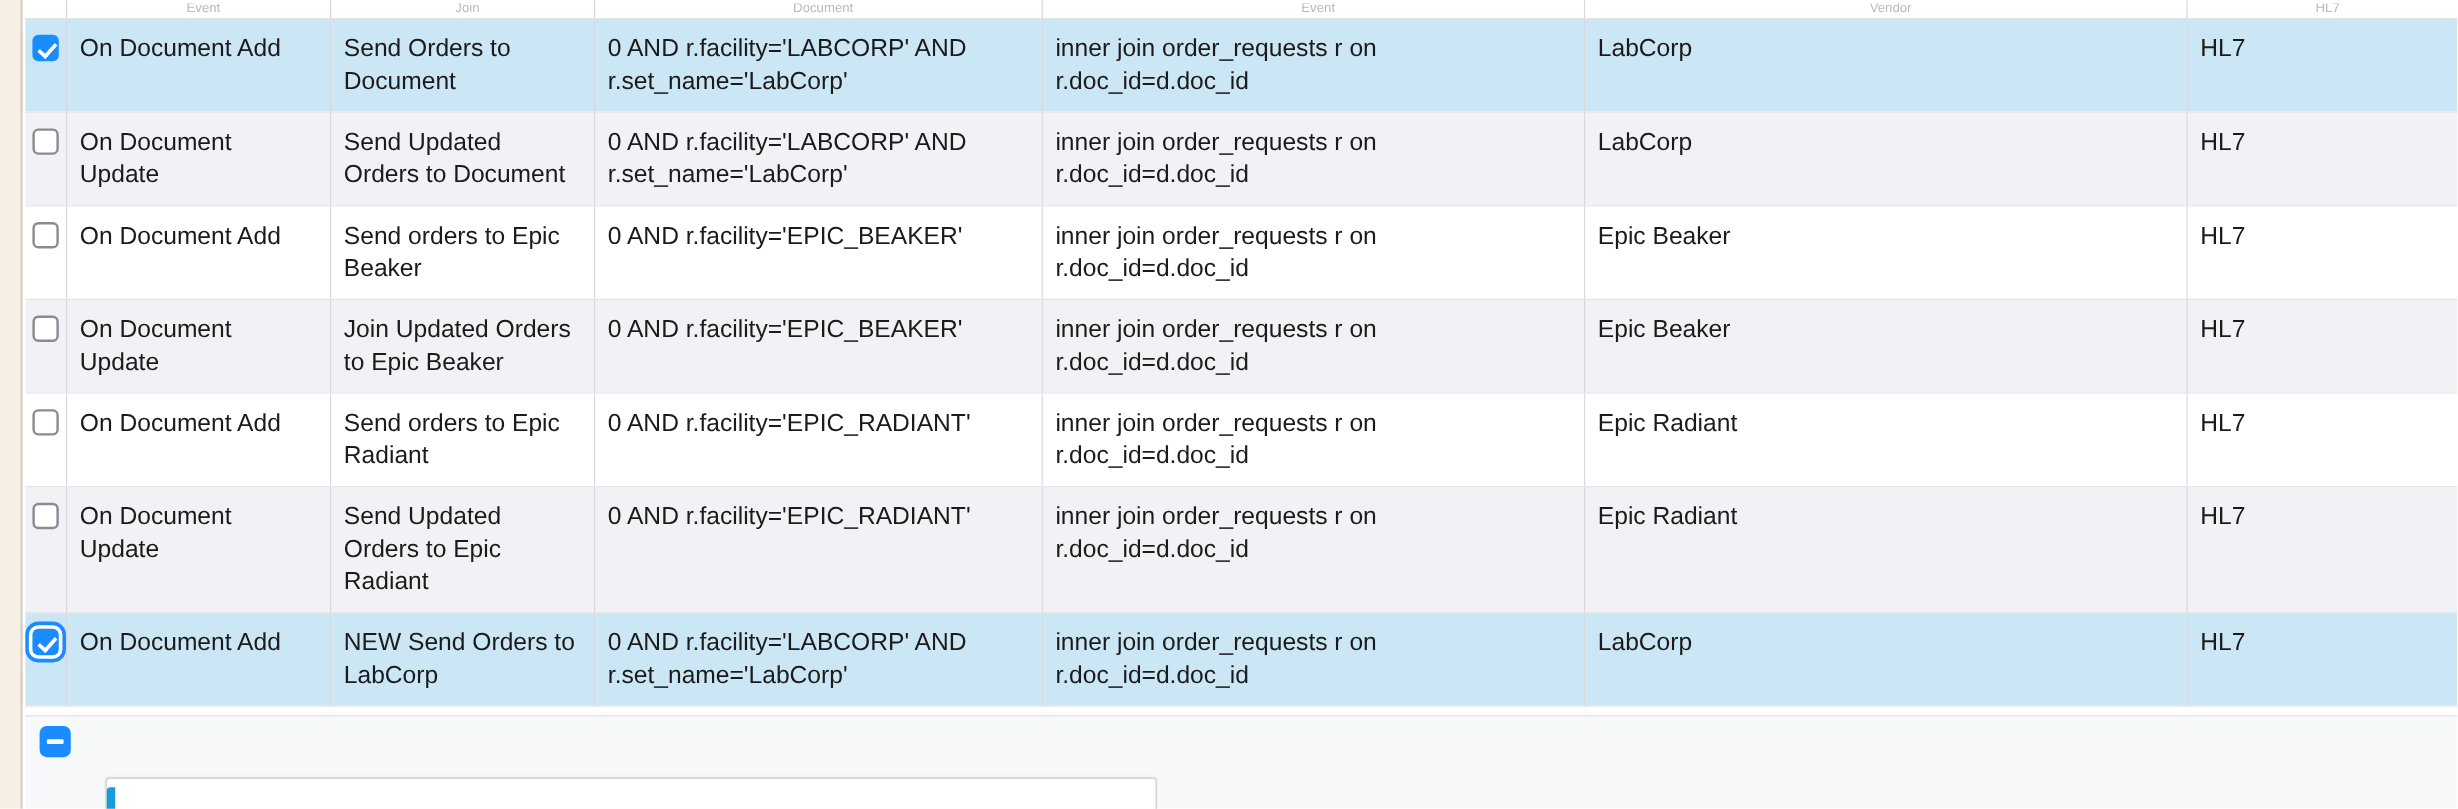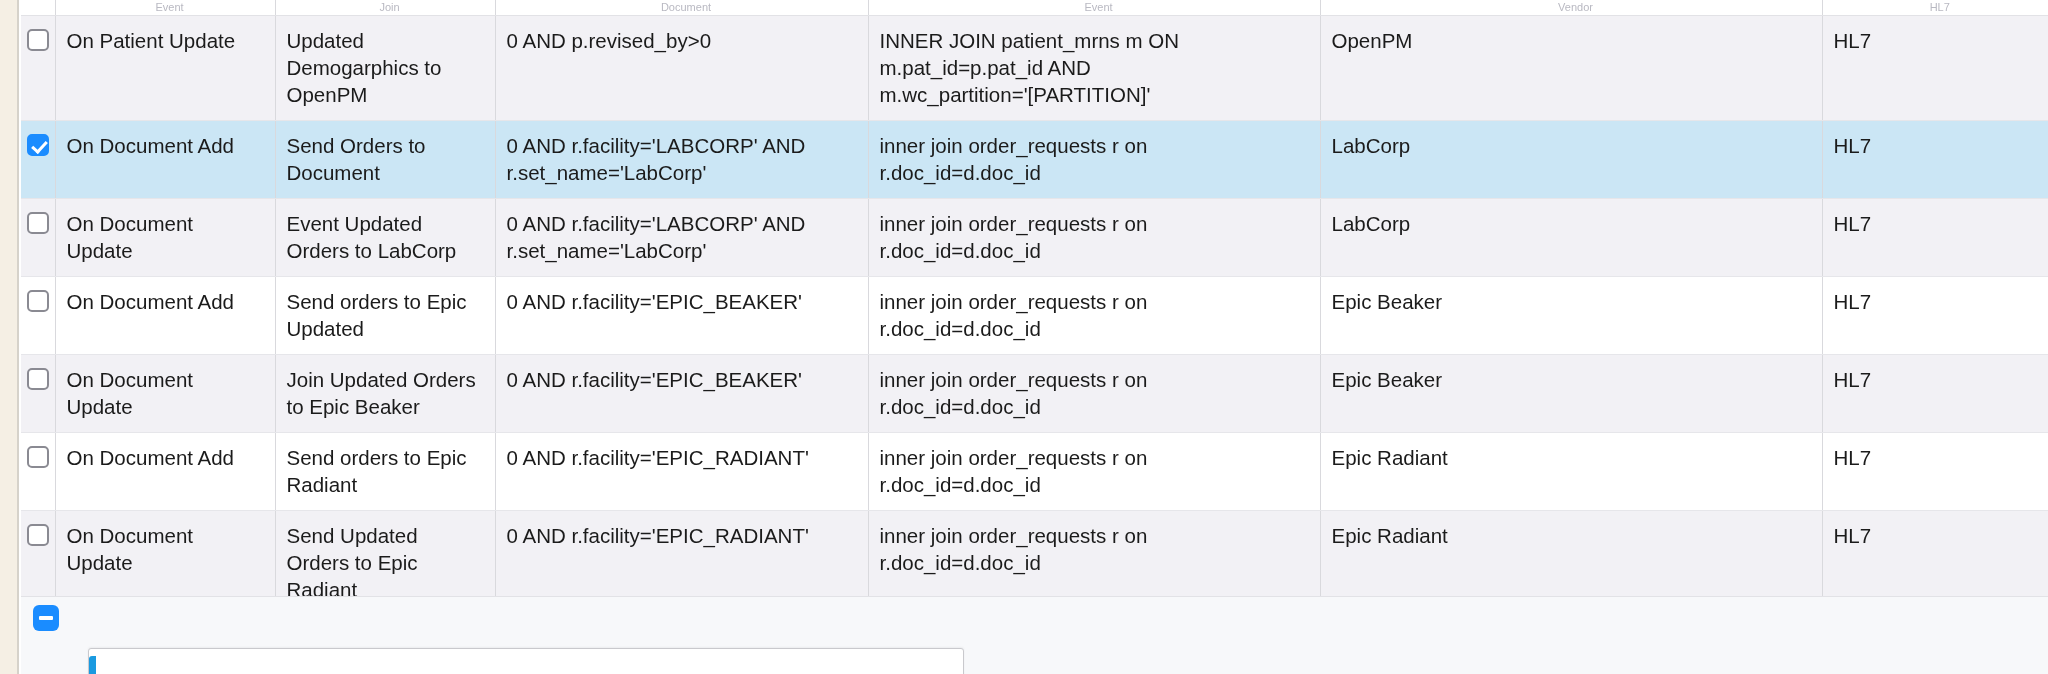--- a/index.html
+++ b/index.html
@@ -221,51 +221,42 @@
             </th>
           <th>
               <span class="hlabel">Vendor</span>
             </th>
           <th>
               <span class="hlabel">HL7</span>
             </th>
         </tr>
       </thead>
       <tbody id="grid-body">
-          <tr class="r-odd">
-            <td class="chk-cell"><span class="cbx"></span></td>
-            <td>On Patient Update</td>
-            <td>Updated Demogarphics to OpenPM</td>
-            <td>0 AND p.revised_by&gt;0</td>
-            <td>INNER JOIN patient_mrns m ON m.pat_id=p.pat_id AND m.wc_partition='[PARTITION]'</td>
-            <td>OpenPM</td>
-            <td>HL7</td>
-          </tr>
           <tr class="r-sel">
             <td class="chk-cell"><span class="cbx on"></span></td>
             <td>On Document Add</td>
             <td>Send Orders to Document</td>
             <td>0 AND r.facility='LABCORP' AND r.set_name='LabCorp'</td>
             <td>inner join order_requests r on r.doc_id=d.doc_id</td>
             <td>LabCorp</td>
             <td>HL7</td>
           </tr>
           <tr class="r-odd">
             <td class="chk-cell"><span class="cbx"></span></td>
             <td>On Document Update</td>
-            <td>Event Updated Orders to LabCorp</td>
+            <td>Send Updated Orders to Document</td>
             <td>0 AND r.facility='LABCORP' AND r.set_name='LabCorp'</td>
             <td>inner join order_requests r on r.doc_id=d.doc_id</td>
             <td>LabCorp</td>
             <td>HL7</td>
           </tr>
           <tr class="r-even">
             <td class="chk-cell"><span class="cbx"></span></td>
             <td>On Document Add</td>
-            <td>Send orders to Epic Updated</td>
+            <td>Send orders to Epic Beaker</td>
             <td>0 AND r.facility='EPIC_BEAKER'</td>
             <td>inner join order_requests r on r.doc_id=d.doc_id</td>
             <td>Epic Beaker</td>
             <td>HL7</td>
           </tr>
           <tr class="r-odd">
             <td class="chk-cell"><span class="cbx"></span></td>
             <td>On Document Update</td>
             <td>Join Updated Orders to Epic Beaker</td>
             <td>0 AND r.facility='EPIC_BEAKER'</td>

